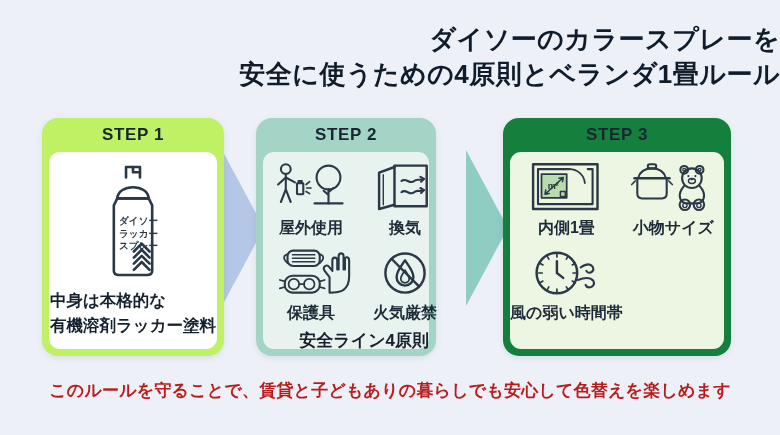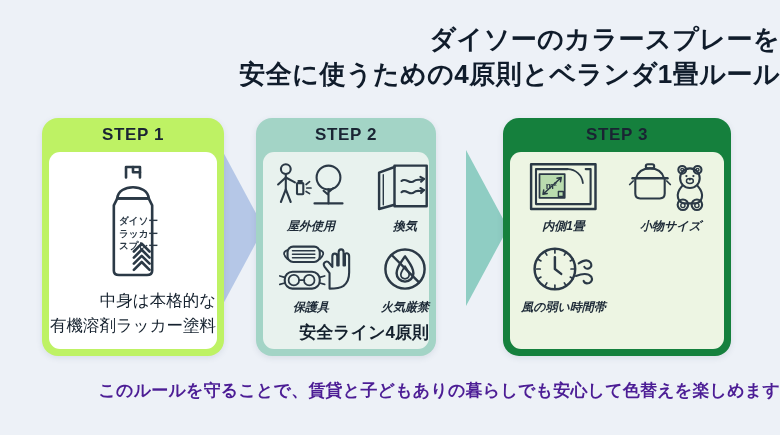--- a/index.html
+++ b/index.html
@@ -22,27 +22,27 @@
   #panel1{left:42px;width:182px;background:#bef264;}
   #panel1 .card{background:#ffffff;display:flex;flex-direction:column;align-items:center;
                 justify-content:flex-start;padding-top:8px;}
   #panel2{left:256px;width:180px;background:#a3d4c6;}
   #panel2 .card{background:#e8f2ee;}
   #panel3{left:503px;width:228px;background:#15803d;}
   #panel3 .card{background:#edf5e3;}
   .grid{display:grid;grid-template-columns:1fr 1fr;row-gap:5px;padding-top:7px;}
   .cell{display:flex;flex-direction:column;align-items:center;}
   .cell .ic{height:57px;display:flex;align-items:center;justify-content:center;}
-  .cell .lbl{font-size:12px;font-weight:800;color:#1d2a37;margin-top:2px;white-space:nowrap;font-style:italic;}
+  .cell .lbl{font-size:16px;font-weight:800;color:#1d2a37;margin-top:2px;white-space:nowrap;}
   .cap{text-align:right;font-size:17px;font-weight:800;color:#15212e;margin-top:5px;}
-  .can-caption{margin-top:6px;text-align:right;font-size:16.5px;font-weight:400;
+  .can-caption{margin-top:6px;text-align:left;font-size:16.5px;font-weight:700;
                line-height:1.5;color:#15212e;}
   .footer{
-    position:absolute;top:379px;left:0;width:780px;text-align:right;
-    font-size:17px;font-weight:800;color:#4c1d95;letter-spacing:.2px;
+    position:absolute;top:379px;left:0;width:780px;text-align:center;
+    font-size:17px;font-weight:800;color:#b91c1c;letter-spacing:.2px;
   }
   svg{display:block;}
   svg text{font-family:"Liberation Sans","DejaVu Sans",sans-serif;font-weight:bold;fill:#2b3946;}
 </style>
 </head>
 <body>
 
 <div class="stage">
 
   <div class="title">

